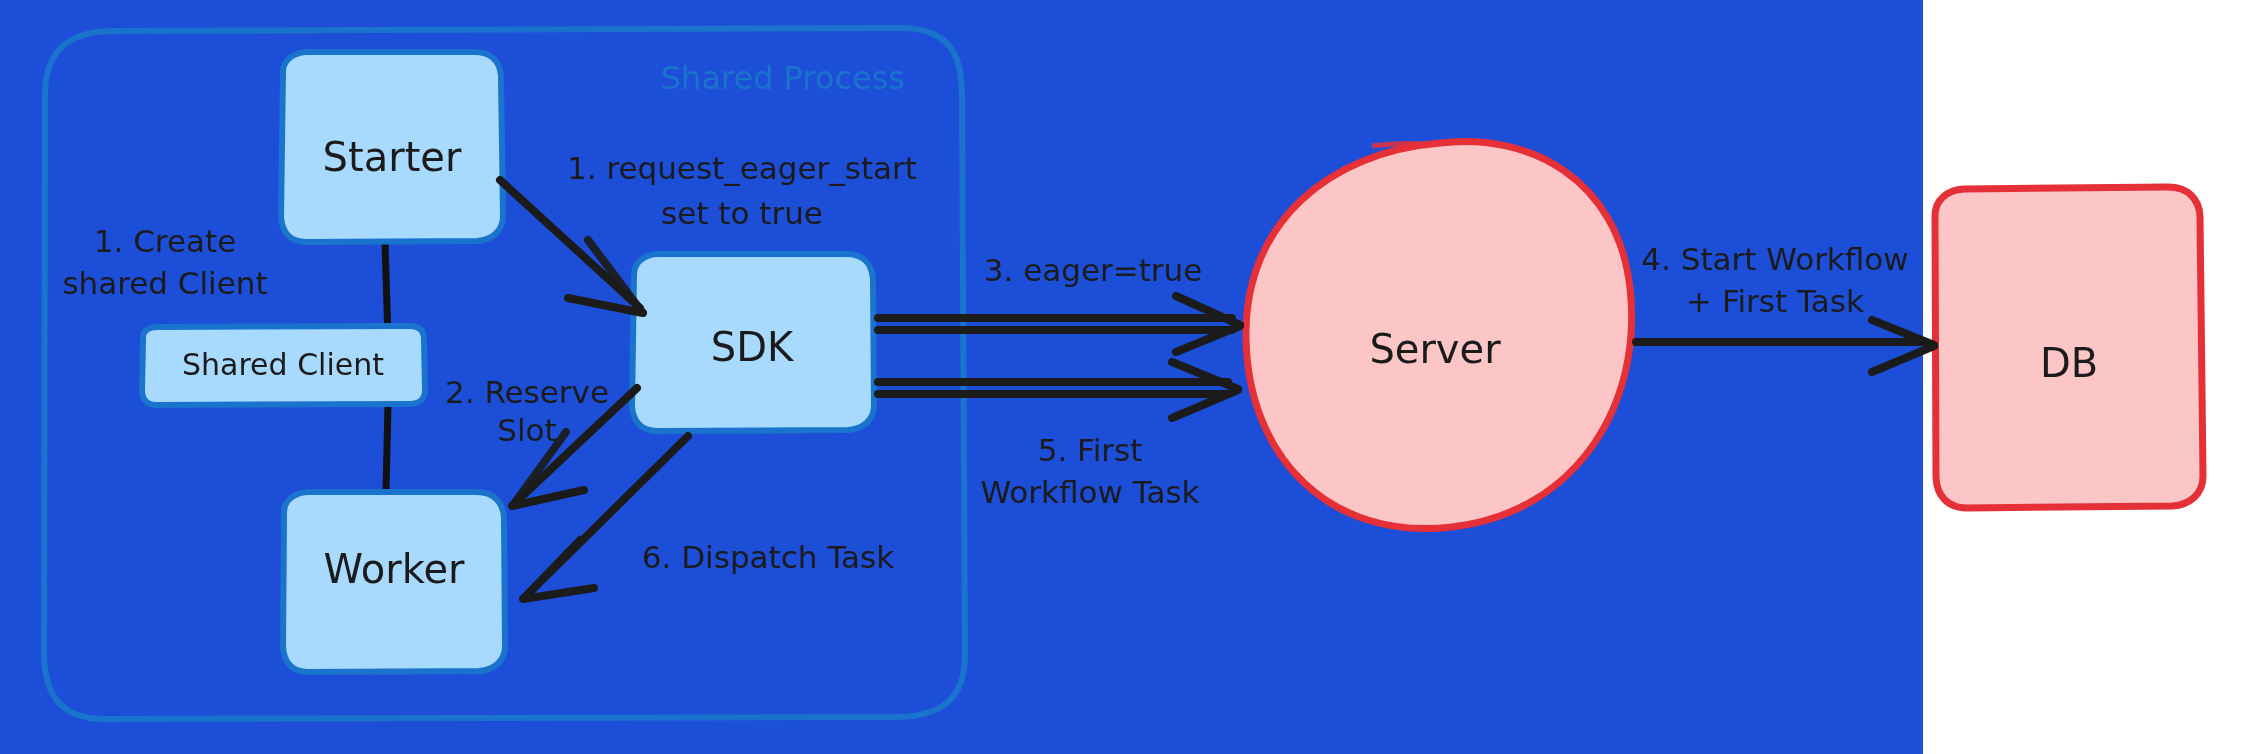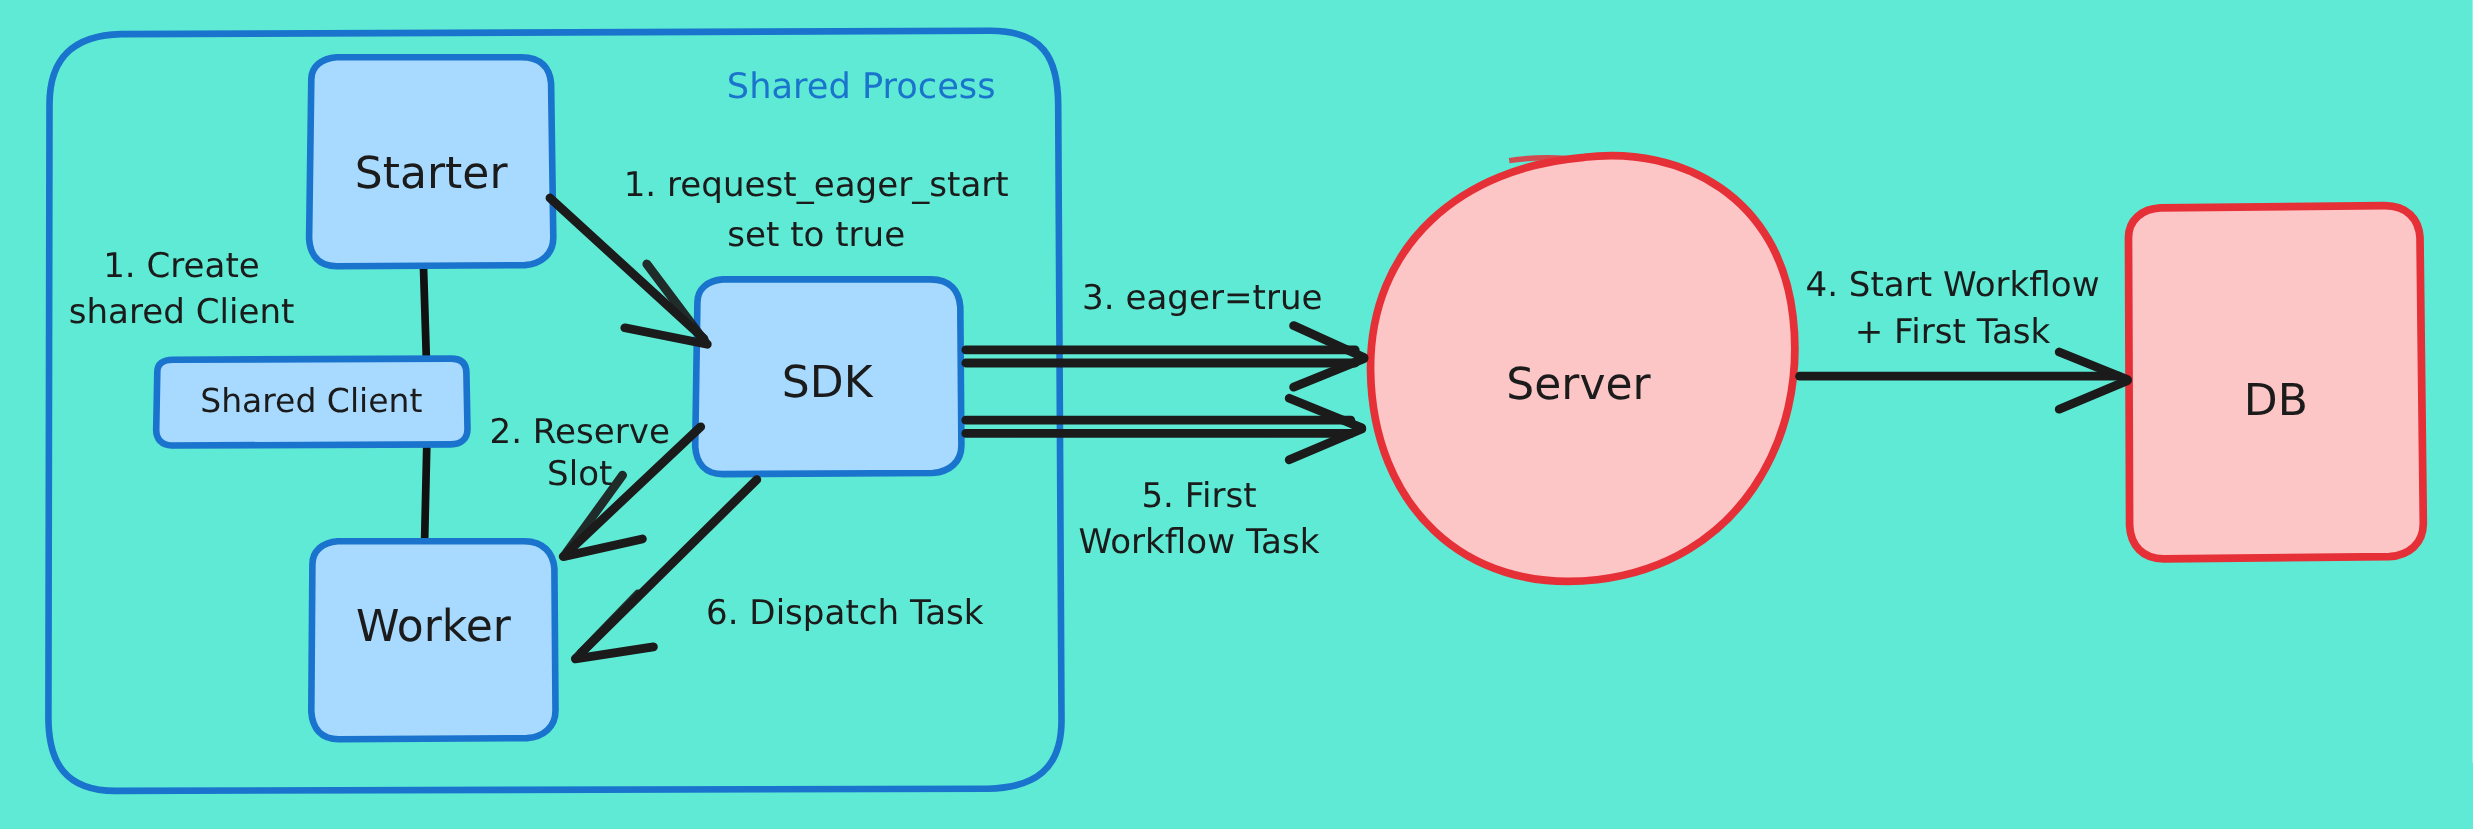--- a/index.html
+++ b/index.html
@@ -9,23 +9,23 @@
     background: #ffffff;
   }
   body {
     width: 2248px;
     height: 754px;
     overflow: hidden;
     font-family: "DejaVu Sans", sans-serif;
   }
   #diagram-root {
     position: relative;
-    width: 2248px;
+    width: 1923px;
     height: 754px;
-    background: #5eead4;
+    background: #1d4ed8;
   }
   svg.diagram-canvas {
     position: absolute;
     top: 0;
     left: 0;
     width: 2248px;
     height: 754px;
     display: block;
   }
   text {

